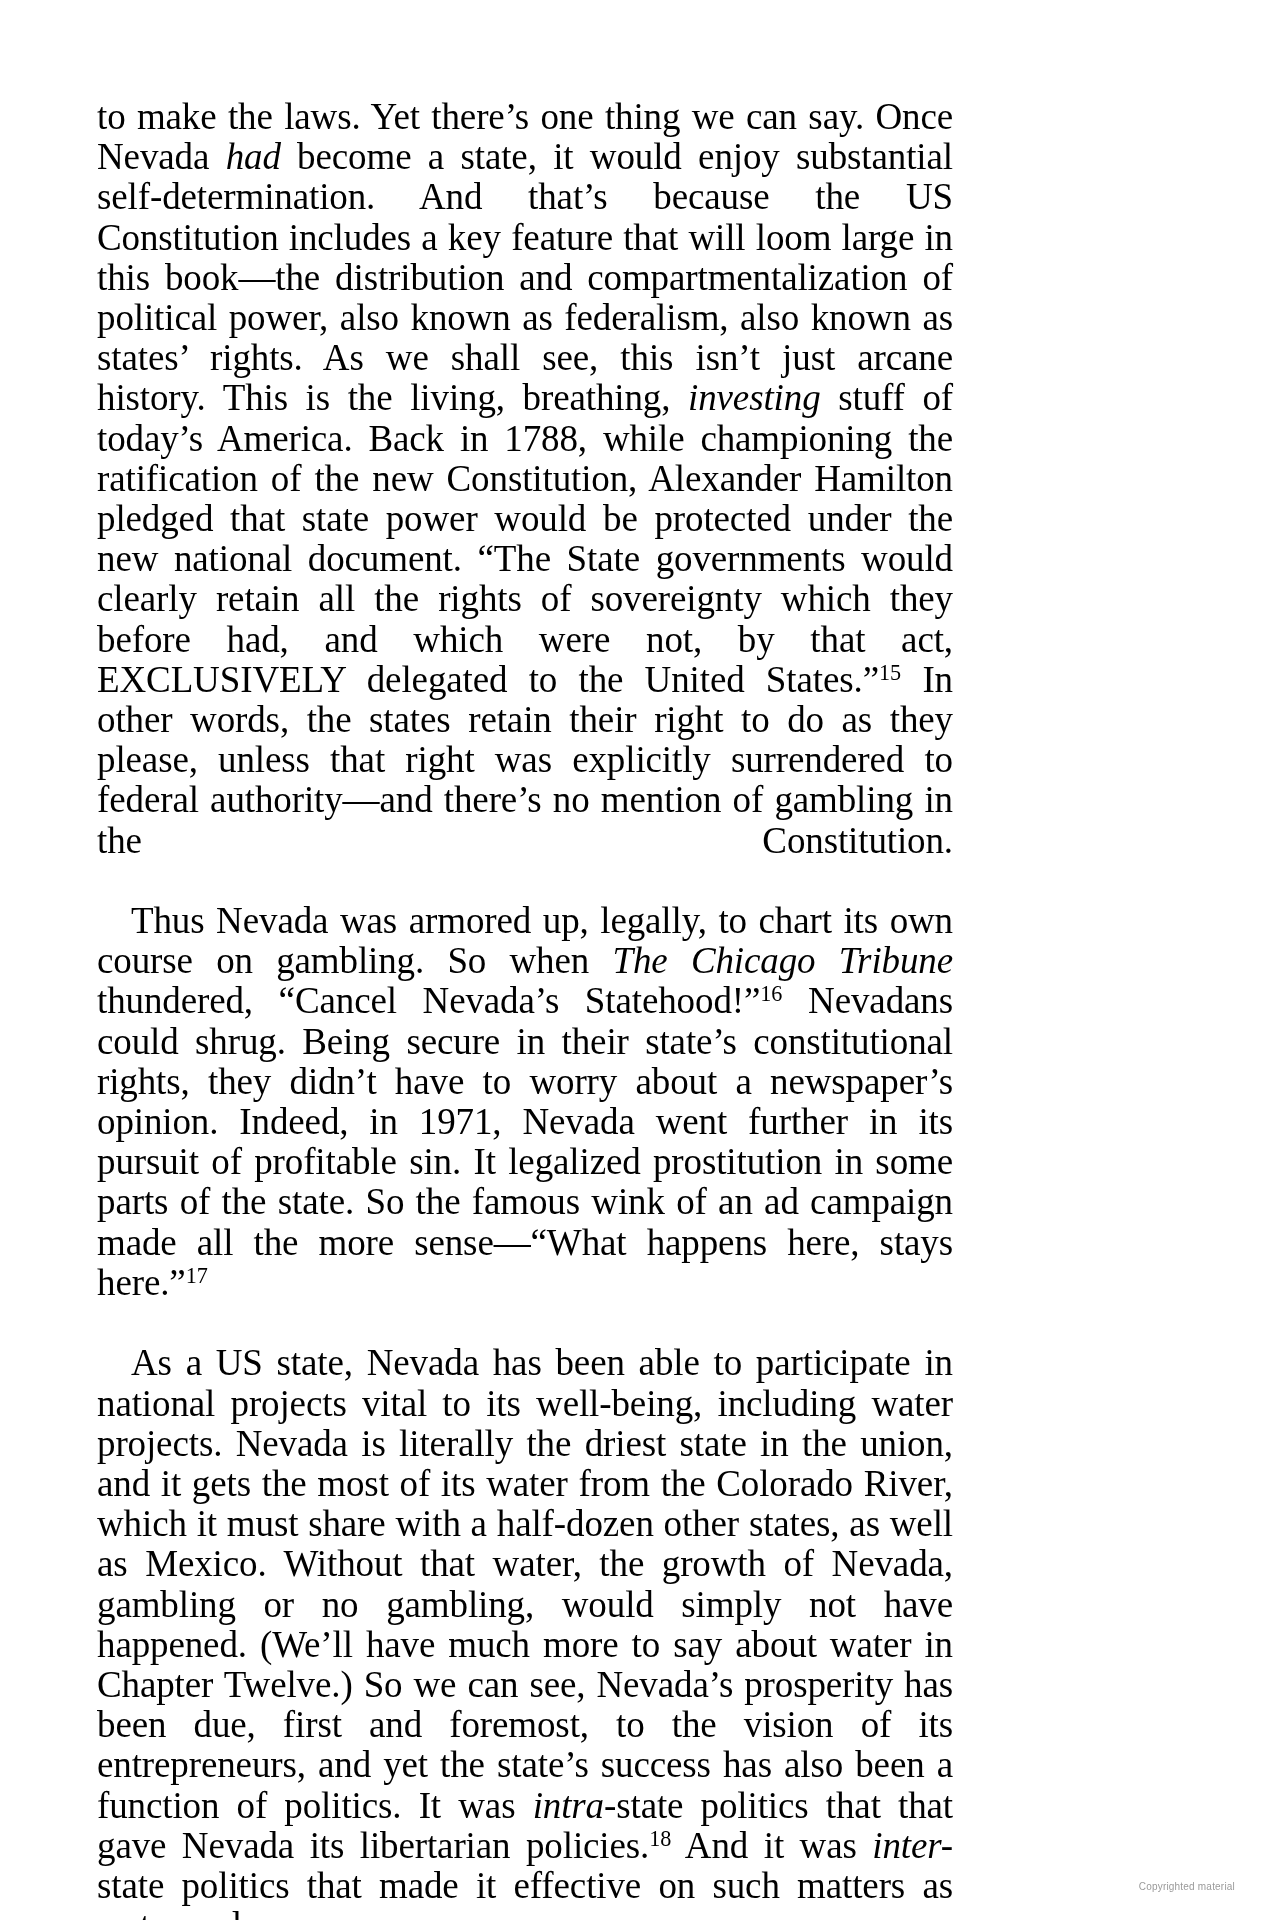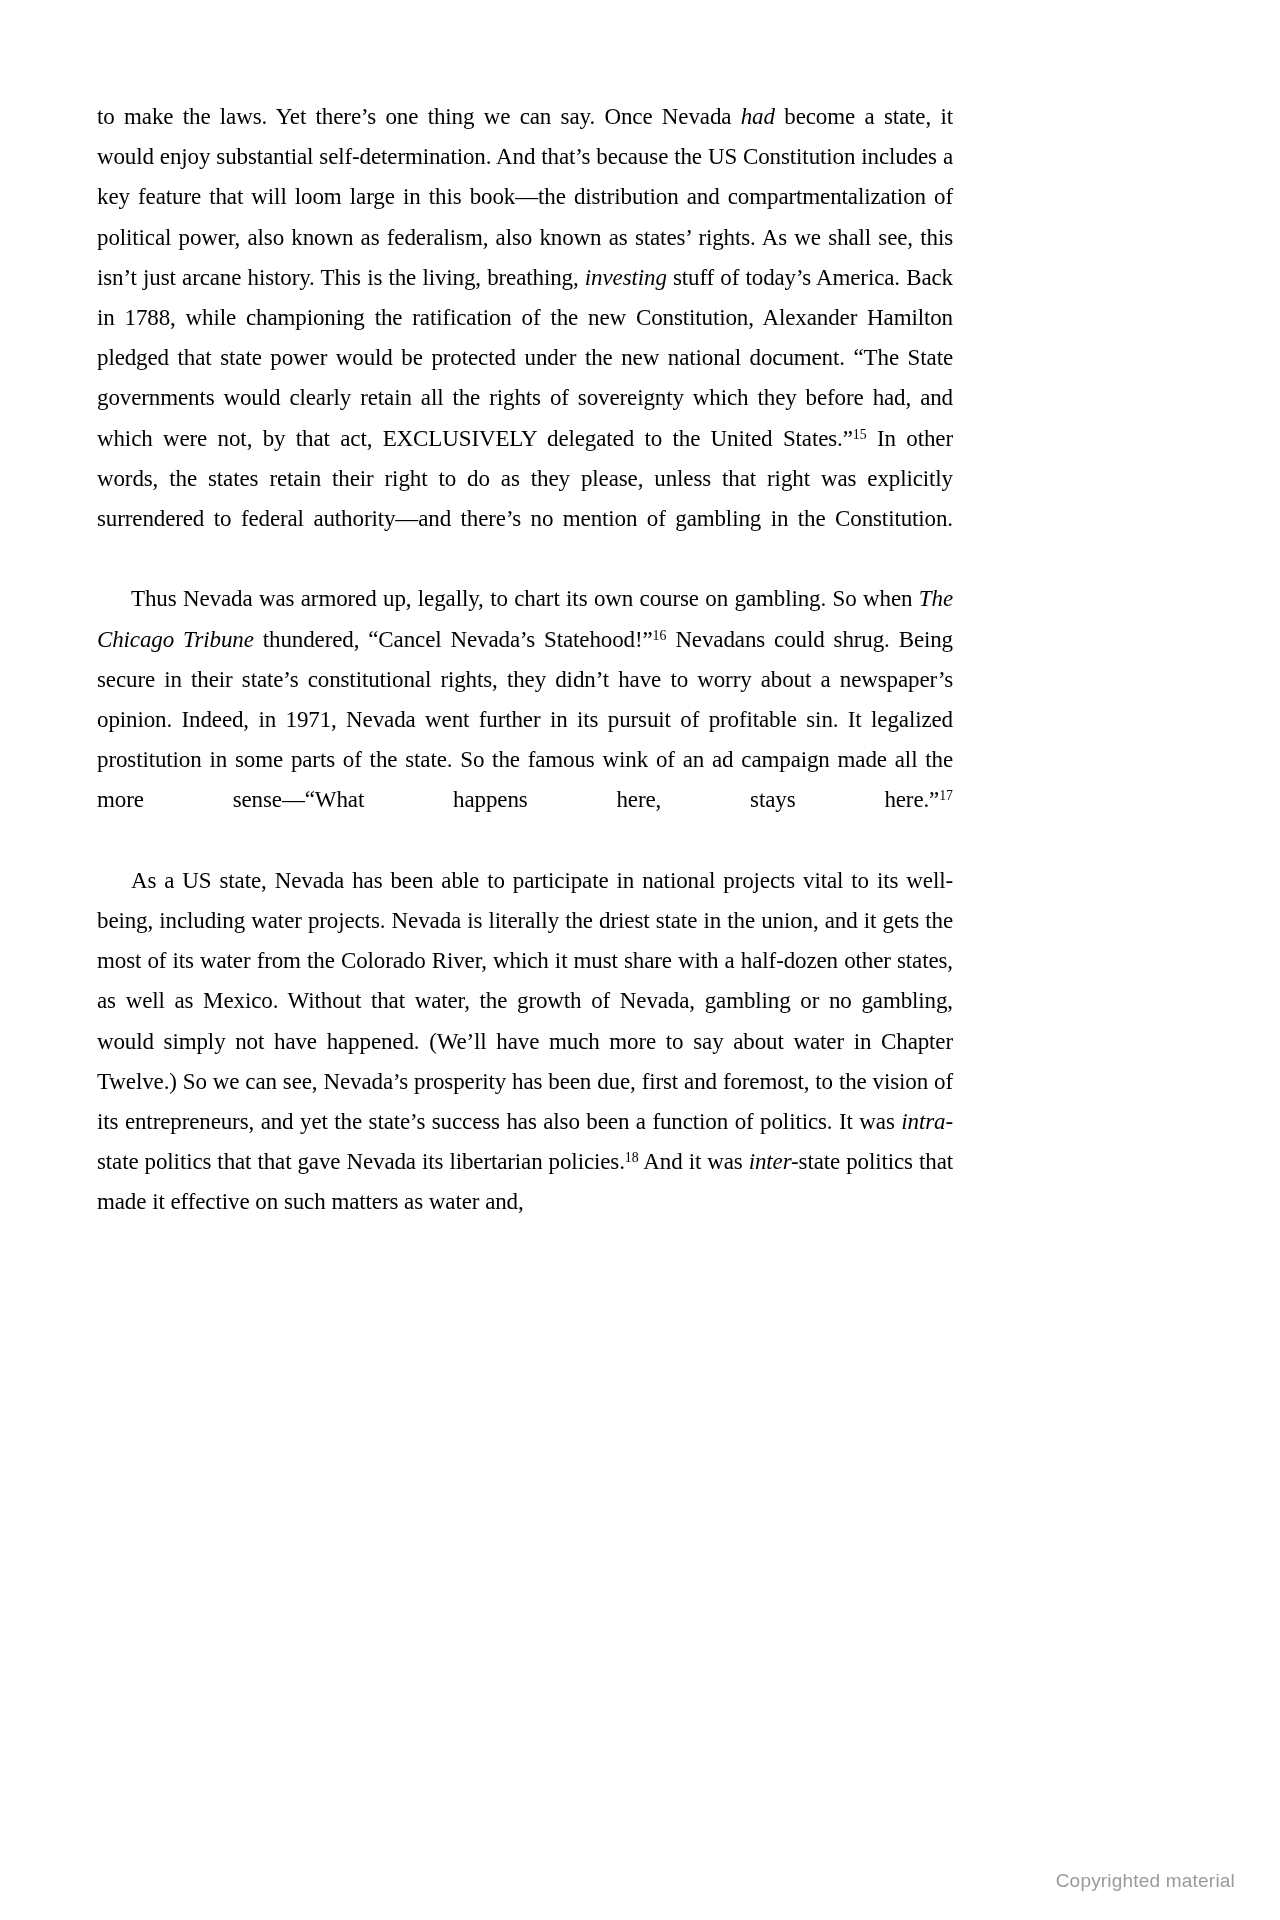--- a/index.html
+++ b/index.html
@@ -29,21 +29,21 @@
     left: 97px;
     top: 97px;
     width: 856px;
   }
 
   p.para {
     margin: 0;
     padding: 0;
     text-align: justify;
     text-justify: inter-word;
-    font-size: 23px;
+    font-size: 37px;
     line-height: 40.2px;
     letter-spacing: -0.12px;
     word-spacing: 0.2px;
     -webkit-font-smoothing: antialiased;
     hyphens: none;
   }
 
   p.para.indent {
     text-indent: 34px;
   }
@@ -63,21 +63,21 @@
     line-height: 0;
     vertical-align: 0.52em;
     letter-spacing: 0;
   }
 
   #copyright {
     position: absolute;
     right: 45px;
     bottom: 28px;
     font-family: "Liberation Sans", "DejaVu Sans", sans-serif;
-    font-size: 19px;
+    font-size: 10px;
     color: #9a9a9a;
     letter-spacing: 0.2px;
     white-space: nowrap;
   }
 </style>
 </head>
 <body>
 
 <div id="page">
 

